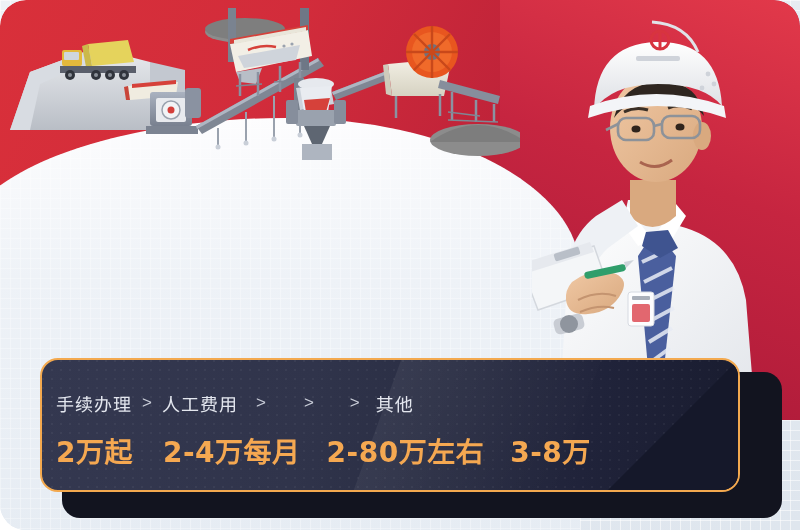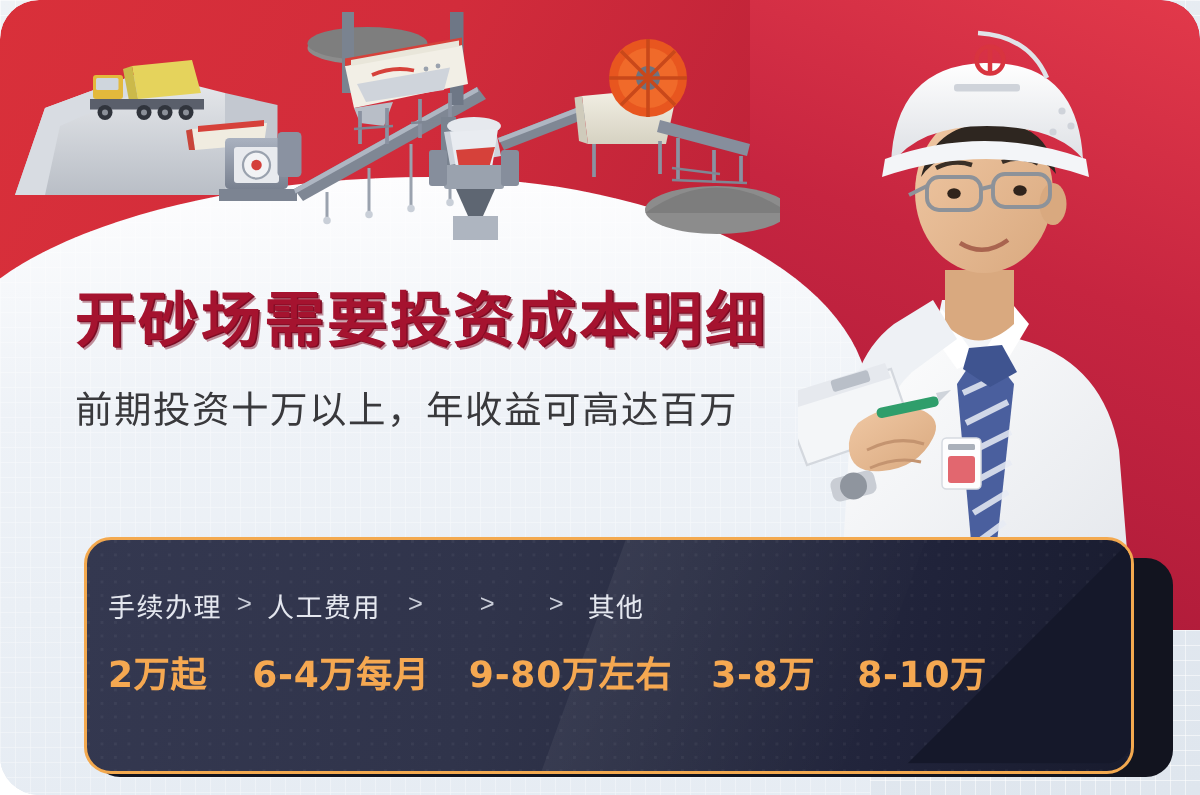--- a/index.html
+++ b/index.html
@@ -85,21 +85,21 @@
     margin-top:16px; font-size:25px; color:#39393c; letter-spacing:1px;
     font-family:"DejaVu Sans","Liberation Sans",sans-serif;
   }
 
   
   .card-shadow{
     position:absolute; left:62px; top:372px; width:720px; height:146px;
     background:#12141f; border-radius:18px; z-index:4;
   }
   .card{
-    position:absolute; left:56px; top:358px; width:700px; height:158px;
+    position:absolute; left:40px; top:358px; width:700px; height:134px;
     border:2px solid #f3a94f; border-radius:18px; z-index:5;
     background:
       radial-gradient(circle at 1px 1px, rgba(255,255,255,.045) 1px, transparent 1px) 0 0/9px 9px,
       linear-gradient(103deg,#343850 0%,#30344b 38%,#2a2e44 55%,#20233a 78%,#181b2e 100%);
     overflow:hidden;
   }
   .card-sheen{
     position:absolute; left:330px; top:-40px; width:200px; height:240px;
     background:linear-gradient(100deg,rgba(255,255,255,.06),rgba(255,255,255,0));
     transform:skewX(-20deg);
@@ -119,21 +119,21 @@
     color:#e4e7ef; font-size:18px; letter-spacing:1px;
     font-family:"DejaVu Sans","Liberation Sans",sans-serif;
   }
   .sep{ color:#c9cdd8; font-size:17px; }
 
   .values{
     position:absolute; left:14px; top:70px; right:14px;
     display:flex; align-items:center; white-space:nowrap;
   }
   .value{
-    color:#f5a851; font-size:24px; font-weight:bold; letter-spacing:.5px;
+    color:#f5a851; font-size:28px; font-weight:bold; letter-spacing:.5px;
     font-family:"DejaVu Sans","Liberation Sans",sans-serif;
   }
 </style>
 </head>
 <body>
 
 <div class="banner">
 
   <div class="bg-light">
     <div class="bg-arc arc1"></div>
@@ -385,41 +385,36 @@
       <circle cx="37" cy="324" r="9" fill="#8f959e"></circle>
     </g>
 
     <g>
       <rect x="96" y="292" width="26" height="34" rx="3" fill="#fdfdfe" stroke="#d6dae1"></rect>
       <rect x="100" y="304" width="18" height="18" rx="2" fill="#d8343f" opacity=".75"></rect>
       <rect x="100" y="296" width="18" height="4" rx="1" fill="#aab0ba"></rect>
     </g>
   </svg>
 
-  <div class="headline-wrap">
-    <div class="headline">开砂场需要投资成本明细</div>
-    <div class="subhead">前期投资十万以上，年收益可高达百万</div>
-  </div>
 
   <div class="card-shadow"></div>
   <div class="card">
     <div class="card-sheen"></div>
     <div class="card-clip"></div>
 
     <div class="crumbs" id="crumbRow">
         <span class="crumb-label">手续办理</span>
         <span class="sep" style="margin: 0px 10px;">&gt;</span>
         <span class="crumb-label">人工费用</span>
         <span class="sep" style="margin: 0px 18px;">&gt;</span>
         <span class="sep" style="margin: 0px 20px;">&gt;</span>
         <span class="sep" style="margin: 0px 16px;">&gt;</span>
         <span class="crumb-label">其他</span>
       </div>
     <div class="values" id="valueRow">
         <span class="value" style="margin-right: 30px;">2万起</span>
-        <span class="value" style="margin-right: 26px;">6-4万每月</span>
-        <span class="value" style="margin-right: 26px;">9-80万左右</span>
+        <span class="value" style="margin-right: 26px;">2-4万每月</span>
+        <span class="value" style="margin-right: 26px;">2-80万左右</span>
         <span class="value" style="margin-right: 28px; text-align: right;">3-8万</span>
-        <span class="value" style="margin-right: 0px;">8-10万</span>
       </div>
   </div>
 
 </div>
 
 </body></html>

